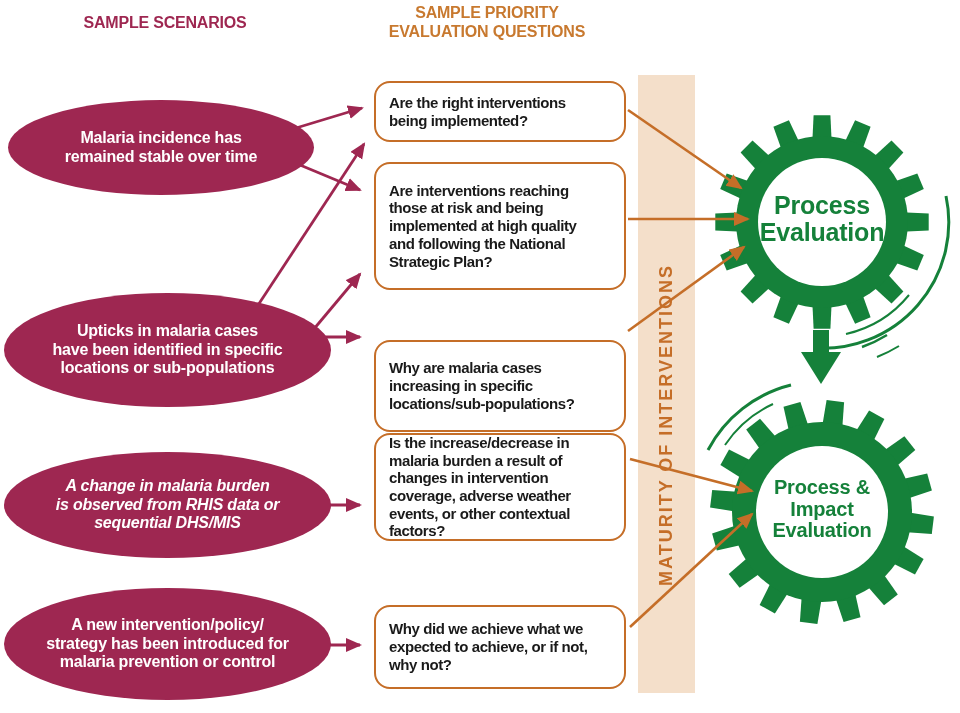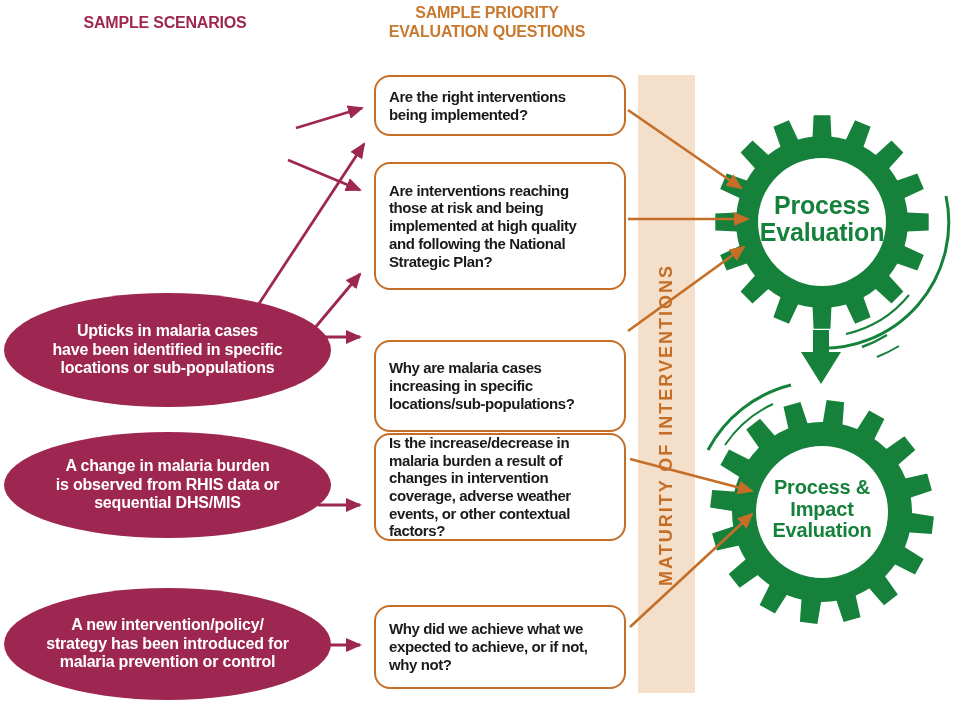--- a/index.html
+++ b/index.html
@@ -11,28 +11,28 @@
   #hdr-scenarios  { left:40px;  top:14px; width:250px; color:#9E2751; }
   #hdr-questions  { left:362px; top:4px;  width:250px; color:#C8792F; }
   #hdr-evaluation { left:712px; top:14px; width:220px; color:#15813A; }
 
   .ellipse { position:absolute; z-index:2; background:#9E2751; border-radius:50%;
              display:flex; align-items:center; justify-content:center; text-align:center;
              color:#fff; font-weight:bold; font-size:16px; line-height:1.18;
              white-space:pre-line; letter-spacing:-0.2px; }
   #sc0 { left:8px; top:100px; width:306px; height:95px; }
   #sc1 { left:4px; top:293px; width:327px; height:114px; }
-  #sc2 { left:4px; top:432px; width:327px; height:106px; }
+  #sc2 { left:4px; top:452px; width:327px; height:106px;font-style:italic; }
   #sc3 { left:4px; top:588px; width:327px; height:112px; }
 
   .qbox { position:absolute; z-index:2; left:374px; width:252px; background:#fff;
           border:2.5px solid #C56E28; border-radius:16px; display:flex; align-items:center;
           padding:6px 8px 6px 13px; color:#1A1A1A; font-weight:bold; font-size:15px;
           line-height:1.18; letter-spacing:-0.4px; white-space:pre-line; text-align:left; }
-  #q0 { top:75px;  height:61px; }
+  #q0 { top:81px;  height:61px; }
   #q1 { top:162px; height:128px; }
   #q2 { top:313px; height:92px;margin-top:27px; }
   #q3 { top:433px; height:108px; }
   #q4 { top:605px; height:84px; }
 
   #maturity-bar { position:absolute; z-index:0; left:638px; top:75px; width:57px; height:618px;
                   background:#F4DFCA; }
   #maturity-label-wrap { position:absolute; z-index:2; left:638px; top:170px; width:57px; height:510px;
                   display:flex; align-items:center; justify-content:center; }
   #maturity-label-wrap span { writing-mode:vertical-rl; transform:rotate(180deg);
@@ -131,20 +131,22 @@
 
     <g stroke="#C56E28" stroke-width="2.6">
       <line x1="628" y1="110" x2="741" y2="188" marker-end="url(#oh)"></line>
       <line x1="628" y1="219" x2="748" y2="219" marker-end="url(#oh)"></line>
       <line x1="628" y1="331" x2="744" y2="247" marker-end="url(#oh)"></line>
       <line x1="630" y1="459" x2="752" y2="491" marker-end="url(#oh)"></line>
       <line x1="630" y1="627" x2="752" y2="514" marker-end="url(#oh)"></line>
     </g>
   </svg>
 
+  <div class="ellipse" id="sc0">Malaria incidence has
+remained stable over time</div>
   <div class="ellipse" id="sc1">Upticks in malaria cases
 have been identified in specific
 locations or sub-populations</div>
   <div class="ellipse" id="sc2">A change in malaria burden
 is observed from RHIS data or
 sequential DHS/MIS</div>
   <div class="ellipse" id="sc3">A new intervention/policy/
 strategy has been introduced for
 malaria prevention or control</div>
 

